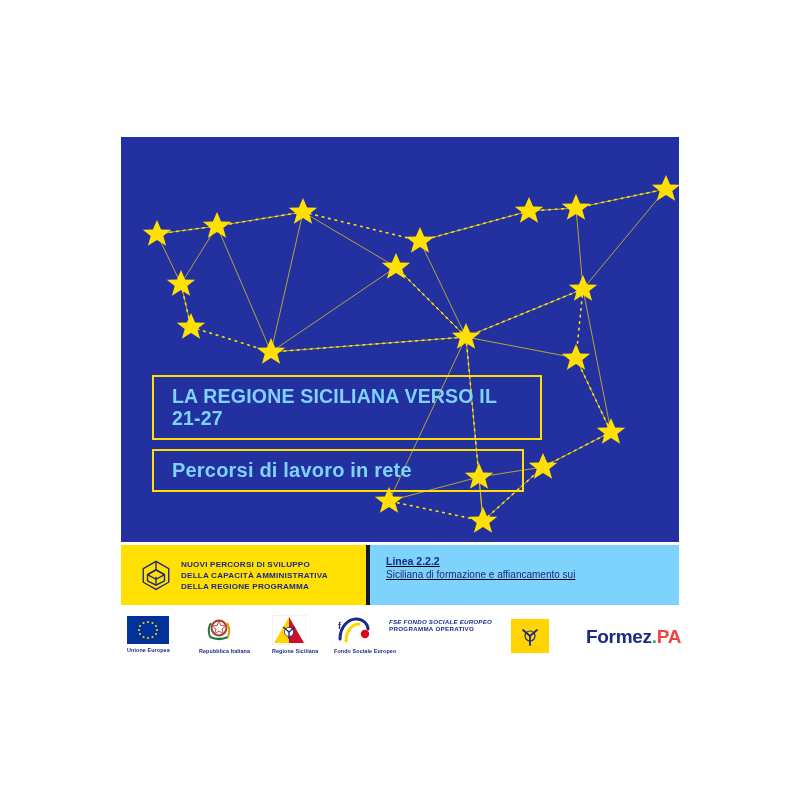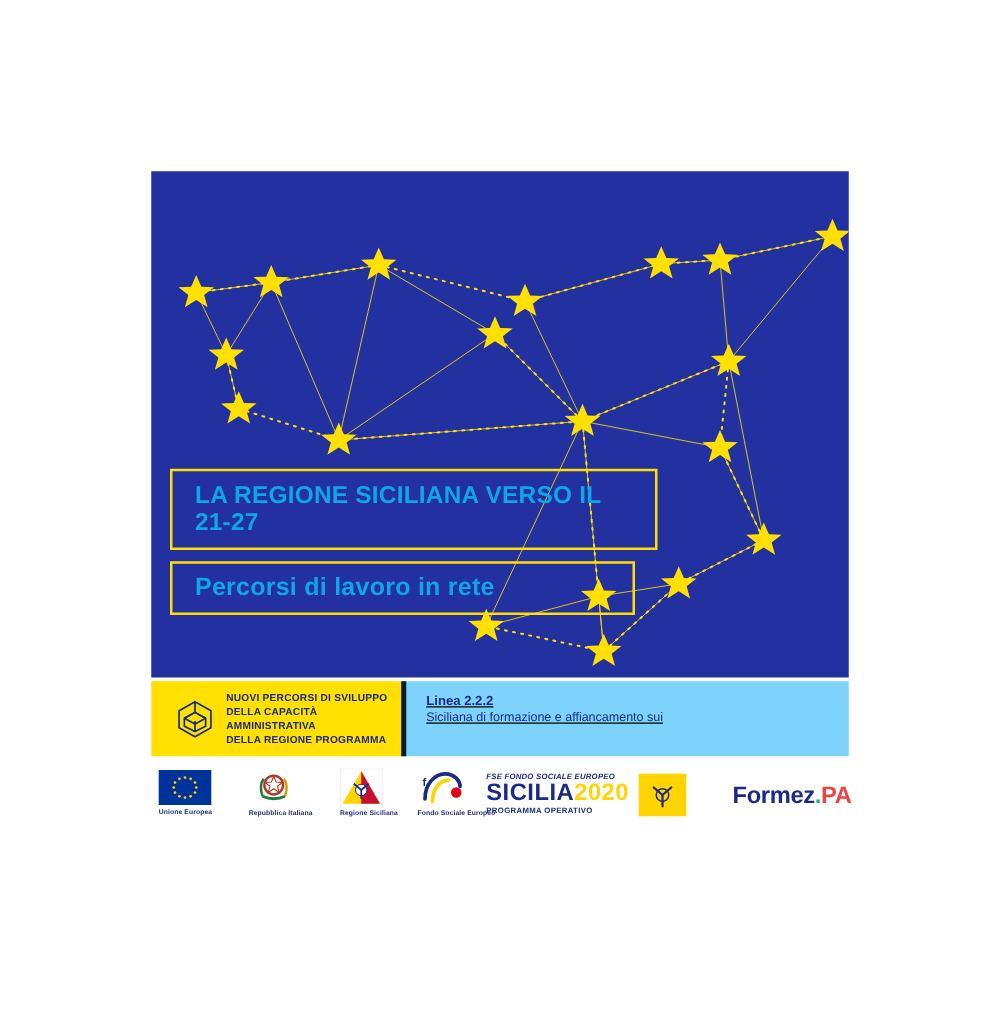--- a/index.html
+++ b/index.html
@@ -40,24 +40,25 @@
   .title-block {
     position: absolute;
     left: 15px;
     top: 238px;
     width: 390px;
   }
   .title-box {
     border: 2px solid #ffe000;
     box-sizing: border-box;
     padding: 8px 12px 9px 18px;
-    color: #0ea5e9;
+    color: #7dd3fc;
     font-weight: bold;
     letter-spacing: 0.2px;
     background: transparent;
+    margin-left: 16px;
   }
   .title-box.one {
     width: 390px;
     font-size: 19.5px;
     line-height: 22px;
   }
   .title-box.two {
     width: 372px;
     margin-top: 9px;
     font-size: 20px;
@@ -67,21 +68,21 @@
   .footer-bar {
     position: absolute;
     left: 121px;
     top: 545px;
     width: 558px;
     height: 60px;
     display: flex;
     align-items: stretch;
   }
   .footer-left {
-    width: 200px;
+    width: 245px;
     background: #ffe000;
     display: flex;
     align-items: center;
     padding-left: 18px;
     box-sizing: border-box;
   }
   .cube-logo {
     width: 34px;
     height: 34px;
     flex: 0 0 34px;
@@ -406,23 +407,20 @@
           <path d="M12,26 C12,16 18,9 25,9" fill="none" stroke="#ffd400" stroke-width="3" stroke-linecap="round"></path>
           <circle cx="31" cy="19" r="4.2" fill="#e2001a"></circle>
           <text x="4" y="14" font-family="Liberation Sans, sans-serif" font-size="9" font-weight="bold" fill="#1b2a86">f</text>
         </svg>
       </div>
       <div class="logo-caption">Fondo Sociale Europeo</div>
     </div>
 
     <div class="sicilia2020">
       <div class="s2020-top">FSE FONDO SOCIALE EUROPEO</div>
-      <div class="s2020-mid">
-        <span>SICILIA</span><span class="yr">2020</span>
-      </div>
       <div class="s2020-bot">PROGRAMMA OPERATIVO</div>
       <div class="s2020-shield">
         <svg viewBox="0 0 38 34" width="38" height="34">
           <rect x="0" y="0" width="38" height="34" fill="#ffd400"></rect>
           <g transform="translate(19,17)">
             <circle cx="0" cy="0" r="5" fill="none" stroke="#1b2a86" stroke-width="1.2"></circle>
             <path d="M0,0 L-7,-6 M0,0 L7,-6 M0,0 L0,9" stroke="#1b2a86" stroke-width="1.8" fill="none" stroke-linecap="round"></path>
           </g>
         </svg>
       </div>

